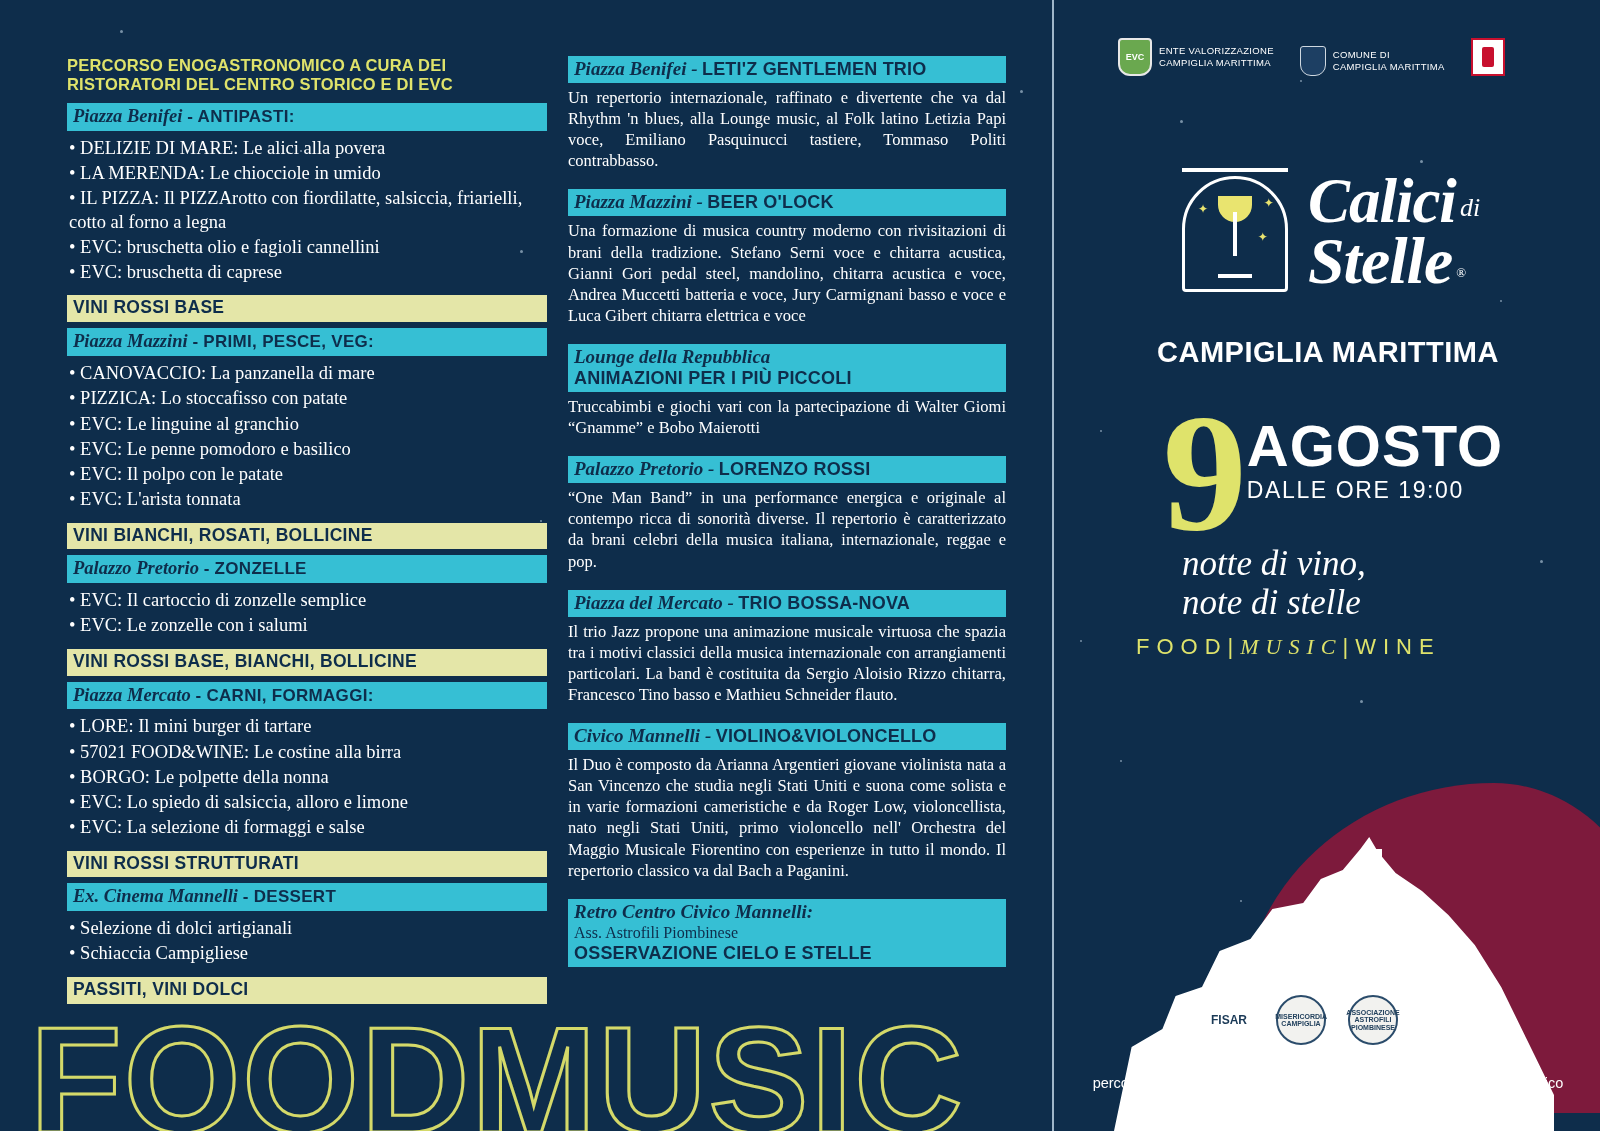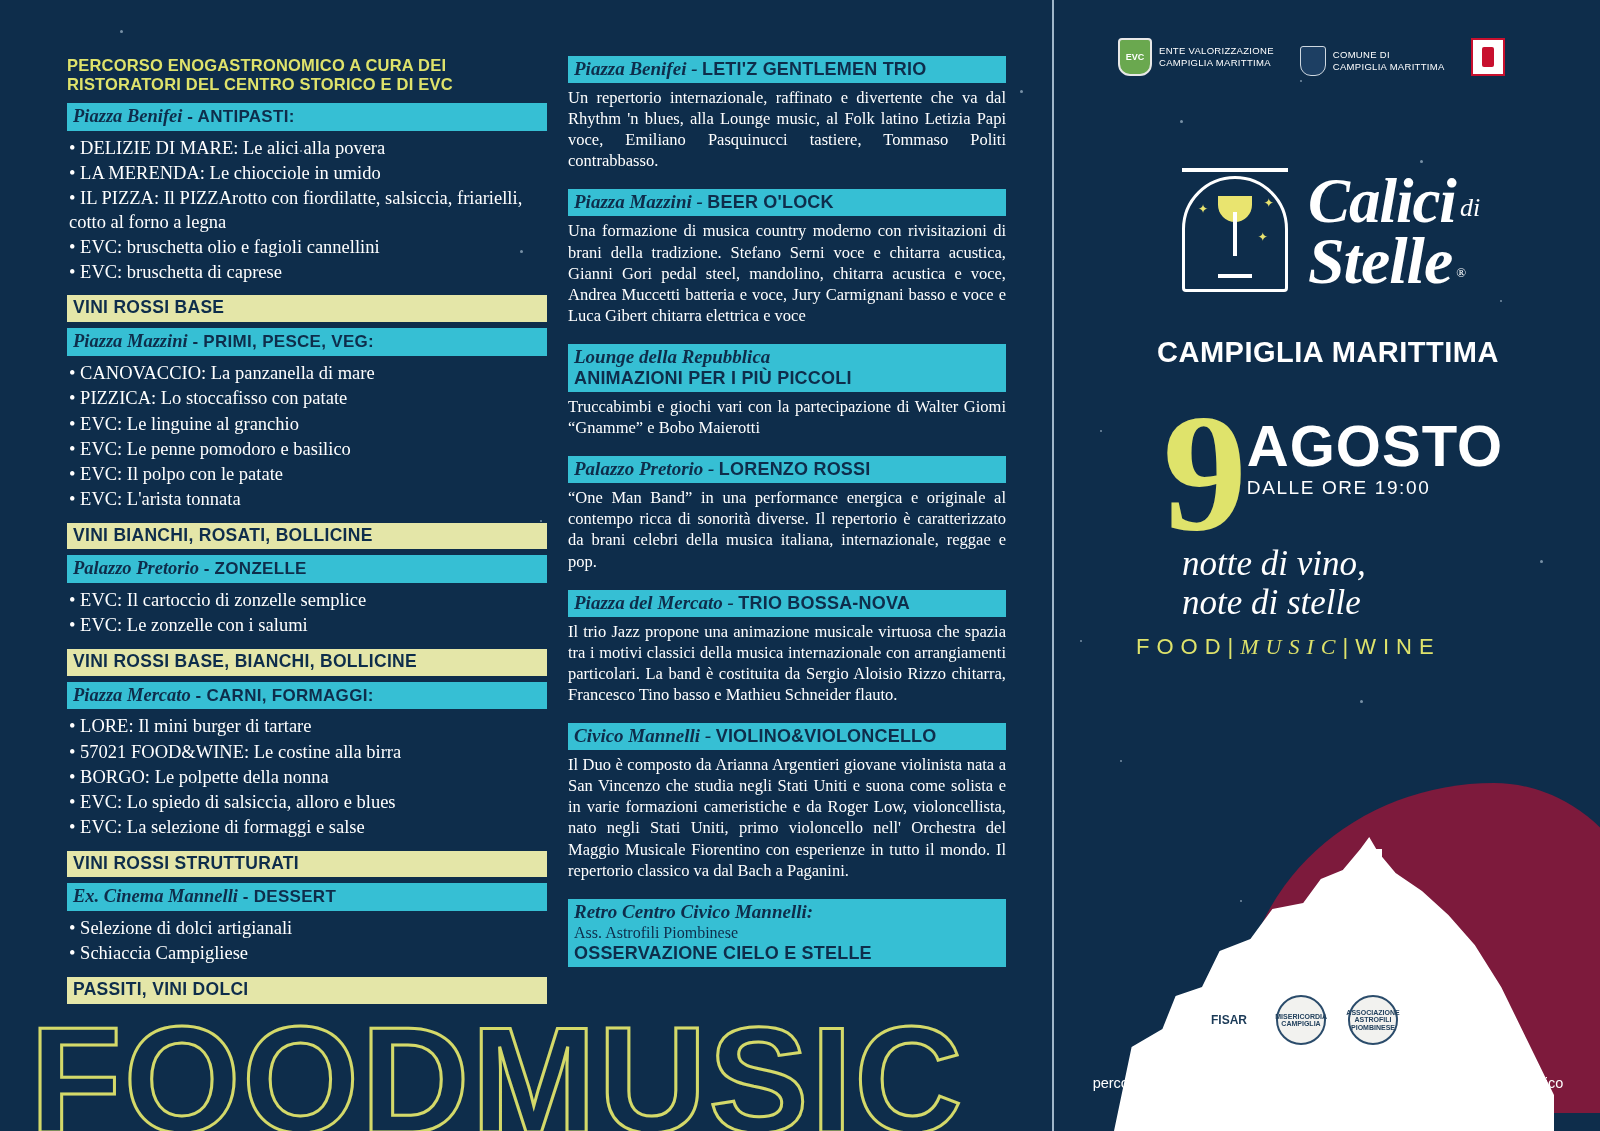--- a/index.html
+++ b/index.html
@@ -273,21 +273,21 @@
     margin-left: 10px;
   }
   .date-right { padding-top: 16px; }
   .agosto {
     font-weight: bold;
     font-size: 58px;
     letter-spacing: 1px;
     line-height: .95;
   }
   .ore {
-    font-size: 19px;
+    font-size: 23px;
     letter-spacing: 1.6px;
     padding-top: 4px;
     color: #ffffff;
   }
   .tagline {
     font-family: "Liberation Serif", serif;
     font-style: italic;
     font-size: 35px;
     line-height: 1.1;
     color: #ffffff;
@@ -440,21 +440,21 @@
 
     <div>
       <div class="bar cyan">
         <span class="place">Piazza Mercato</span>
         <span class="kind">- CARNI, FORMAGGI:</span>
       </div>
       <div class="items">
         <div class="item">• LORE: Il mini burger di tartare</div>
         <div class="item">• 57021 FOOD&amp;WINE: Le costine alla birra</div>
         <div class="item">• BORGO: Le polpette della nonna</div>
-        <div class="item">• EVC: Lo spiedo di salsiccia, alloro e blues</div>
+        <div class="item">• EVC: Lo spiedo di salsiccia, alloro e limone</div>
         <div class="item">• EVC: La selezione di formaggi e salse</div>
       </div>
       <div class="bar cream">
         <span class="kind">VINI ROSSI STRUTTURATI</span>
       </div>
     </div>
 
     <div>
       <div class="bar cyan">
         <span class="place">Ex. Cinema Mannelli</span>

